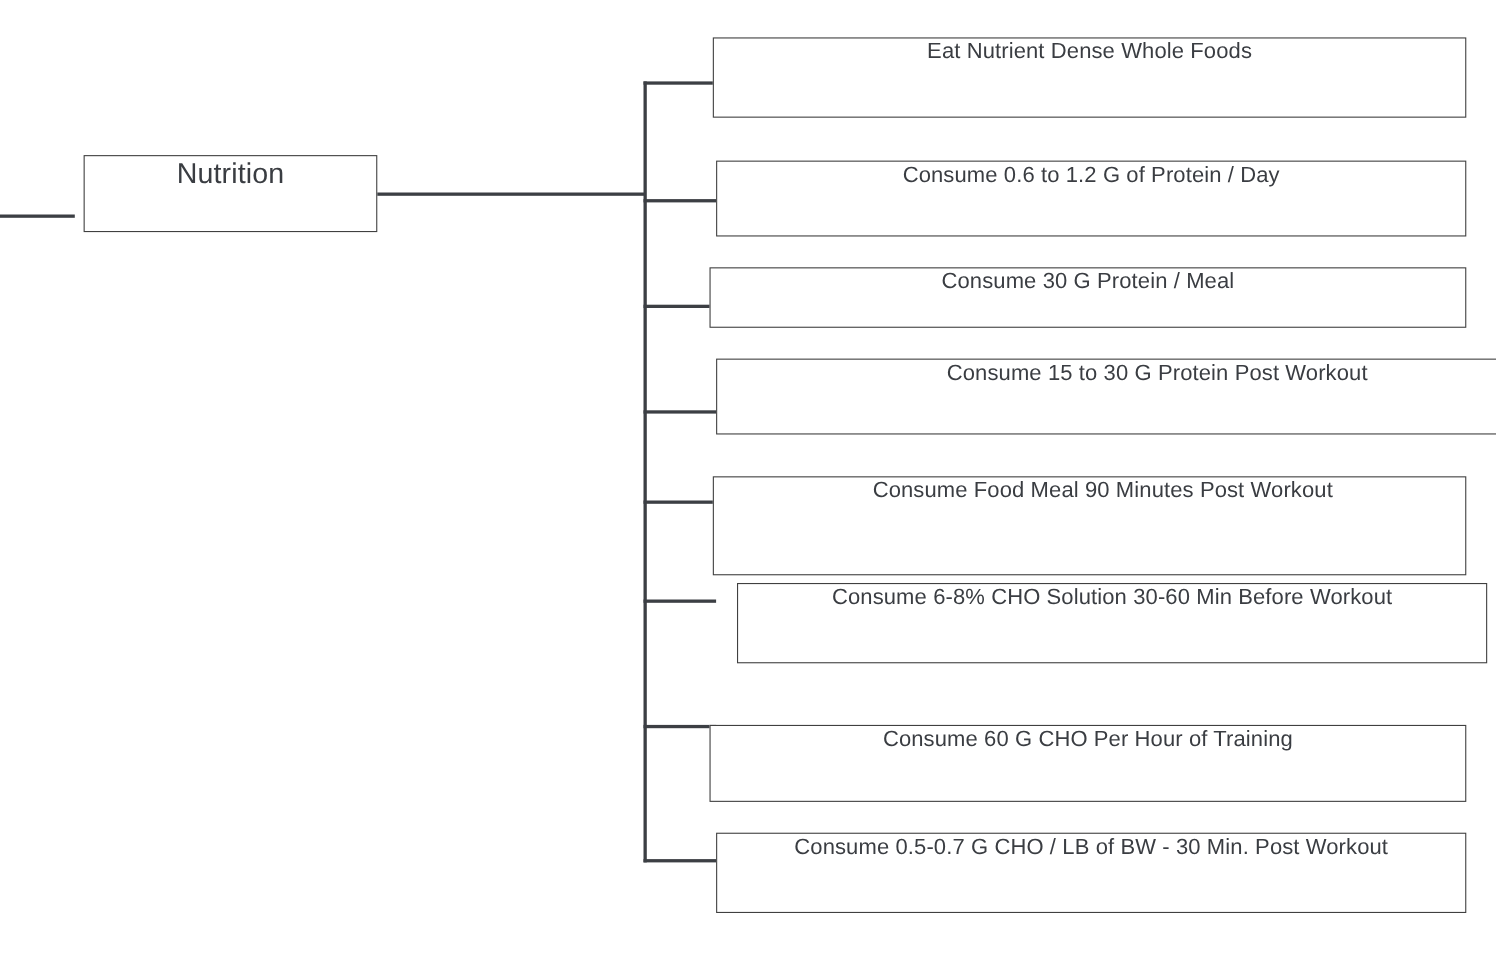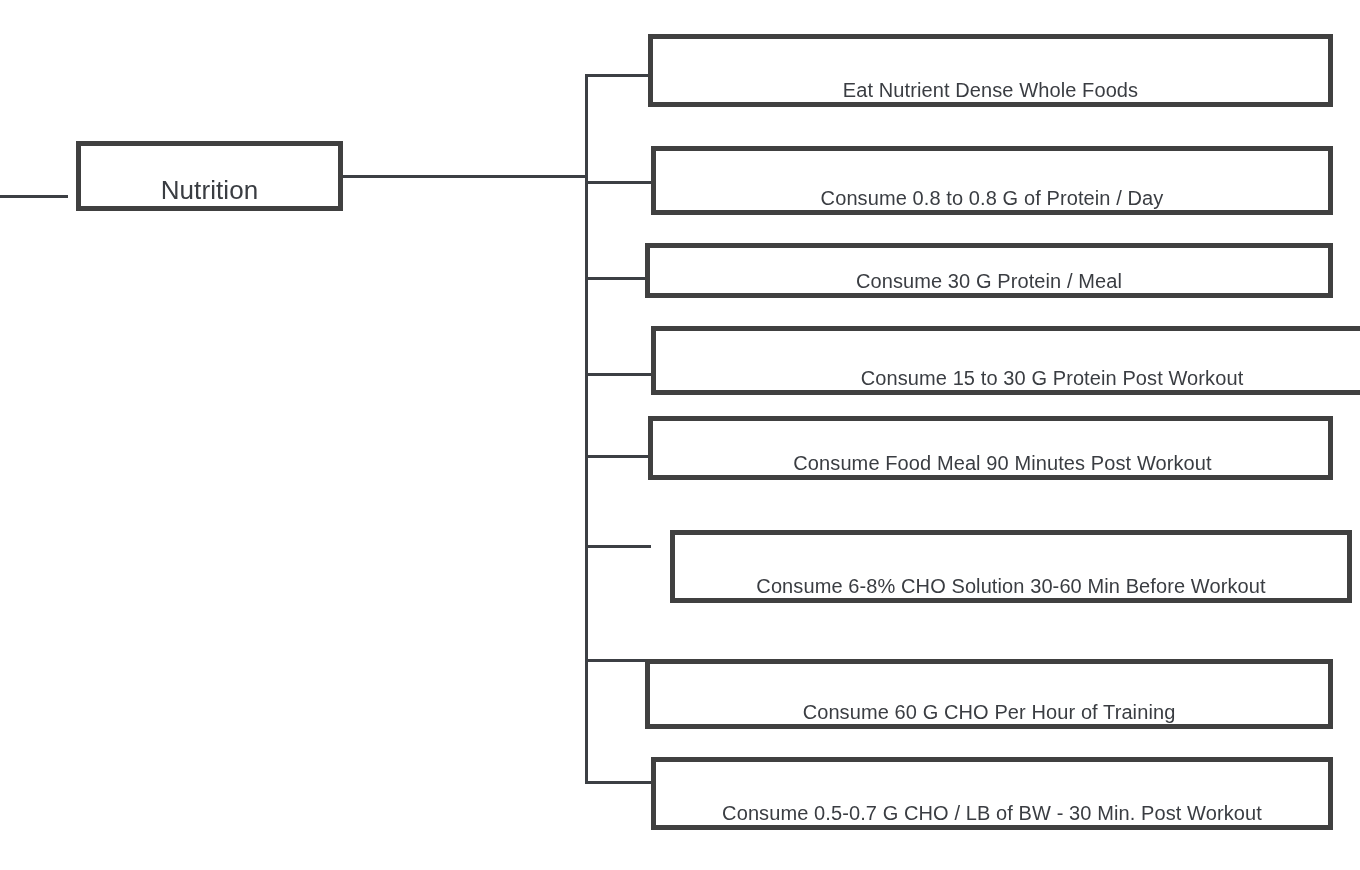--- a/index.html
+++ b/index.html
@@ -25,24 +25,24 @@
     position: absolute;
     background: #3c3f44;
   }
   .line-h { height: 3px; }
   .line-v { width: 3px; }
 
   
   .node {
     position: absolute;
     box-sizing: border-box;
-    border: 5px solid #404040;
+    border: 1px solid #404040;
     background: #ffffff;
     display: flex;
-    align-items: flex-end;
+    align-items: flex-start;
     justify-content: center;
     text-align: center;
   }
   .node-label {
     color: #3a3d42;
     font-size: 20px;
     line-height: 1.2;
     letter-spacing: 0.1px;
     white-space: nowrap;
   }
@@ -72,32 +72,32 @@
   <div class="line line-h" style="left:585px; top:455px; width:66px;"></div>
   <div class="line line-h" style="left:585px; top:545px; width:66px;"></div>
   <div class="line line-h" style="left:585px; top:659px; width:66px;"></div>
   <div class="line line-h" style="left:585px; top:781px; width:66px;"></div>
 
   <div class="node" style="left:648px; top:34px; width:685px; height:73px;">
     <span class="node-label">Eat Nutrient Dense Whole Foods</span>
   </div>
 
   <div class="node" style="left:651px; top:146px; width:682px; height:69px;">
-    <span class="node-label">Consume 0.8 to 0.8 G of Protein / Day</span>
+    <span class="node-label">Consume 0.6 to 1.2 G of Protein / Day</span>
   </div>
 
   <div class="node" style="left:645px; top:243px; width:688px; height:55px;">
     <span class="node-label">Consume 30 G Protein / Meal</span>
   </div>
 
   <div class="node" style="left:651px; top:326px; width:802px; height:69px;">
     <span class="node-label">Consume 15 to 30 G Protein Post Workout</span>
   </div>
 
-  <div class="node" style="left:648px; top:416px; width:685px; height:64px;padding-left:24px;">
+  <div class="node" style="left:648px; top:433px; width:685px; height:90px;padding-left:24px;">
     <span class="node-label">Consume Food Meal 90 Minutes Post Workout</span>
   </div>
 
   <div class="node" style="left:651px; top:530px; width:682px; height:73px;margin-left:19px;">
     <span class="node-label">Consume 6-8% CHO Solution 30-60 Min Before Workout</span>
   </div>
 
   <div class="node" style="left:645px; top:645px; width:688px; height:70px;margin-top:14px;">
     <span class="node-label">Consume 60 G CHO Per Hour of Training</span>
   </div>

